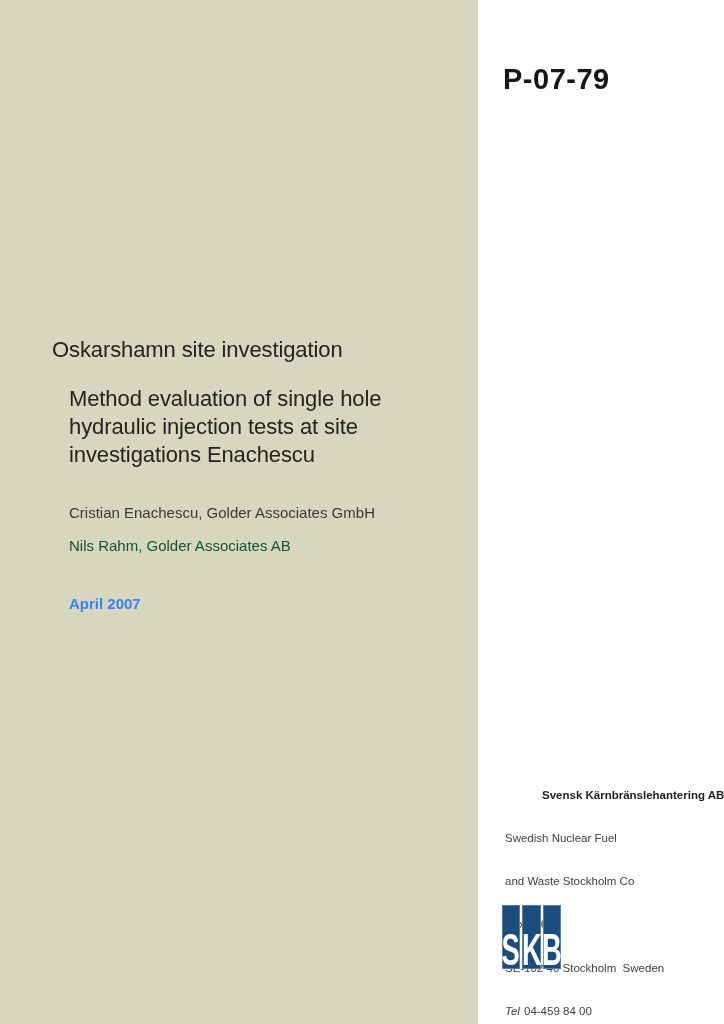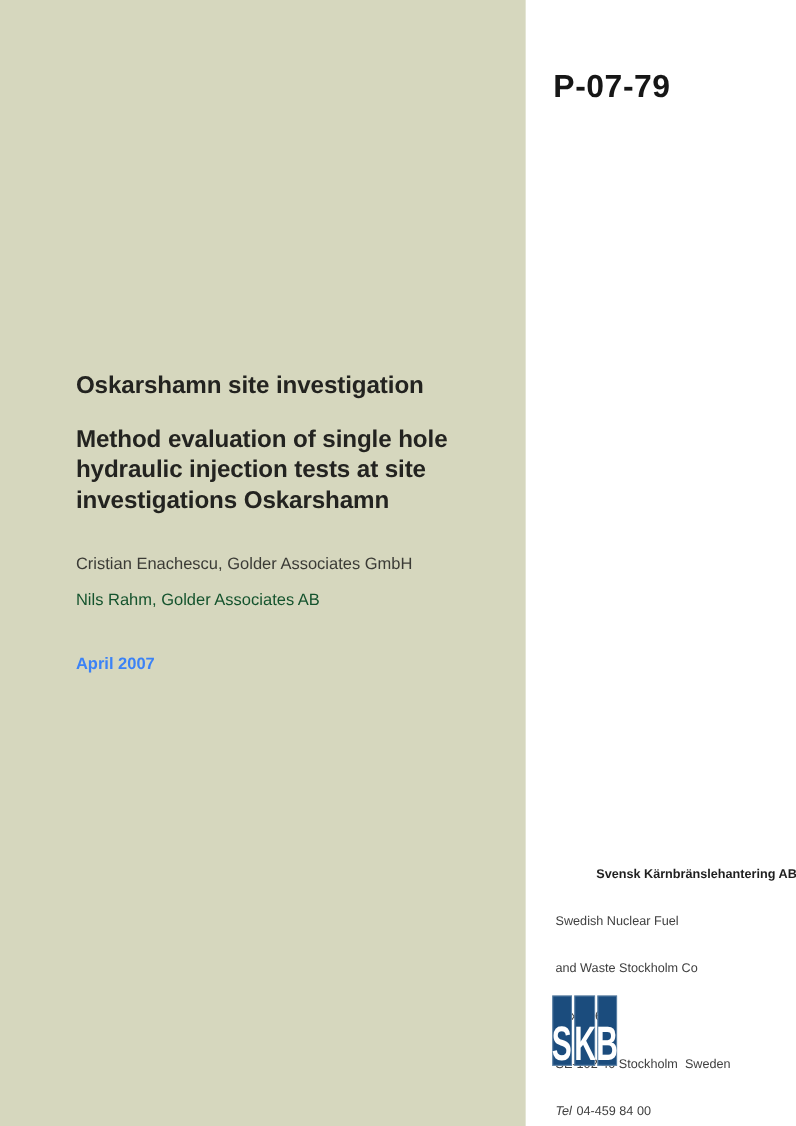--- a/index.html
+++ b/index.html
@@ -32,33 +32,33 @@
     position: absolute;
     left: 503px; top: 62px;
     font-size: 29px;
     line-height: 34px;
     font-weight: bold;
     letter-spacing: 0.5px;
     color: #161616;
   }
   .series-title {
     position: absolute;
-    left: 69px; top: 336px;
+    left: 52px; top: 336px;
     font-size: 22px;
     line-height: 28px;
-    font-weight: bold;
+    font-weight: normal;
     color: #232320;
     letter-spacing: -0.1px;
   }
   .report-title {
     position: absolute;
     left: 69px; top: 385px;
     font-size: 22px;
     line-height: 28px;
-    font-weight: bold;
+    font-weight: normal;
     color: #232320;
     letter-spacing: -0.1px;
   }
   .author-line-1 {
     position: absolute;
     left: 69px; top: 503px;
     font-size: 15px;
     line-height: 19px;
     color: #3b3b36;
   }
@@ -133,21 +133,21 @@
   <div class="panel-left"></div>
   <div class="panel-right"></div>
 
   <div class="report-number">P-07-79</div>
 
   <div class="series-title">Oskarshamn site investigation</div>
 
   <div class="report-title">
     <div>Method evaluation of single hole</div>
     <div>hydraulic injection tests at site</div>
-    <div>investigations Oskarshamn</div>
+    <div>investigations Enachescu</div>
   </div>
 
   <div class="author-line-1">Cristian Enachescu, Golder Associates GmbH</div>
   <div class="author-line-2">Nils Rahm, Golder Associates AB</div>
 
   <div class="pub-date">April 2007</div>
 
   <div class="address-block">
     <div class="company">Svensk Kärnbränslehantering AB</div>
     <div>Swedish Nuclear Fuel</div>

